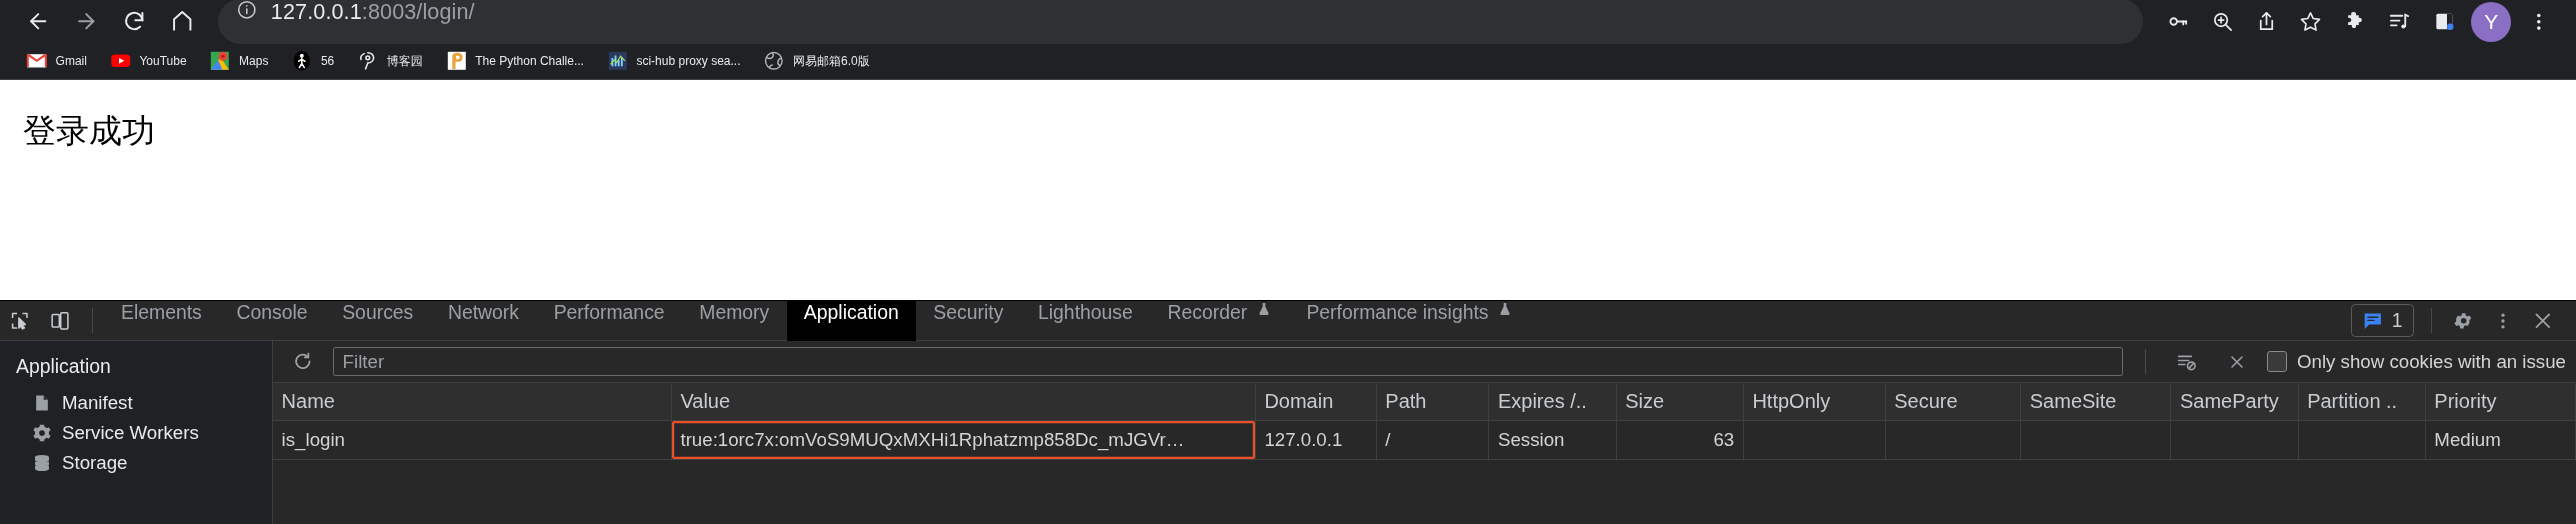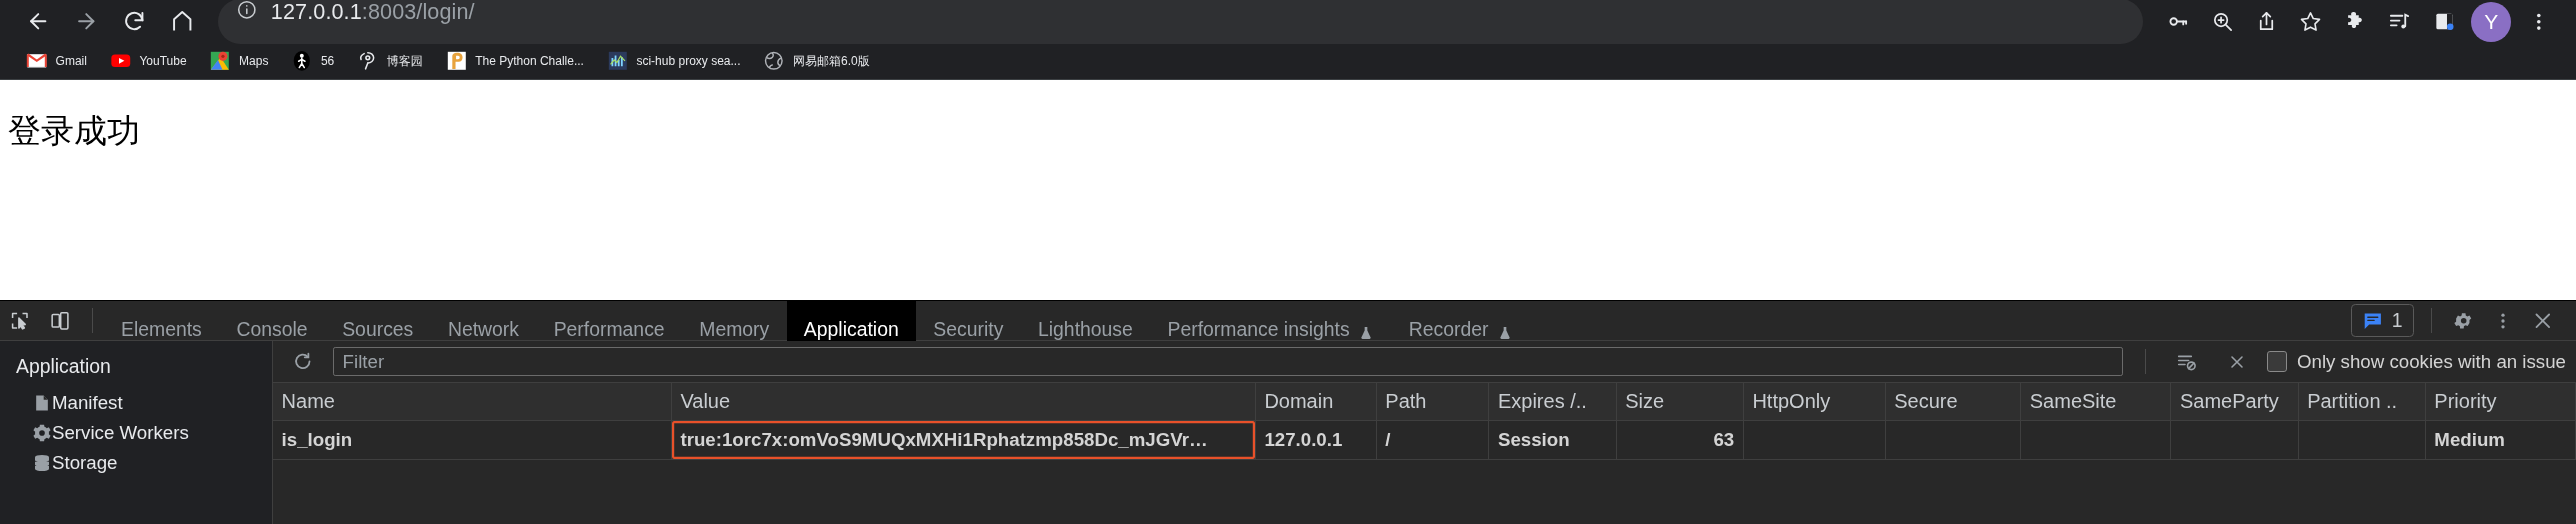--- a/index.html
+++ b/index.html
@@ -51,41 +51,41 @@
     border-bottom: 0.7px solid #3c4043;
   }
   .bookmark {
     display: flex; align-items: center; gap: 8px;
     padding: 5px 10px; border-radius: 4.3px; cursor: pointer;
     color: #e8eaed; font-size: 12px; white-space: nowrap; flex: none;
   }
   .bm-ico { width: 21.6px; height: 21.6px; flex: none; display: block; }
 
   
-  #page-viewport { background: #fff; height: 220px; padding: 29px 8px; }
+  #page-viewport { background: #fff; height: 220px; padding: 29px 23px; }
   #page-heading { font-family: "Liberation Serif", serif; font-size: 33px; color: #000; }
 
   
   #devtools {
     background: #282828; height: 224px; width: 100%;
     display: flex; flex-direction: column;
     border-top: 0.7px solid #000;
   }
 
   #dt-tabbar {
     height: 40px; display: flex; align-items: center;
     background: #282828; border-bottom: 0.7px solid #3f3f3f; flex: none;
   }
   .dt-icon-btn {
     width: 40px; height: 40px; display: flex; align-items: center;
     justify-content: center; cursor: pointer; flex: none;
   }
   .dt-sep { width: 0.7px; height: 24.5px; background: #4a4a4a; margin: 0 11.5px; flex: none; }
   .dt-tab {
-    height: 40px; padding: 0 17.3px; display: flex; align-items: flex-end;
+    height: 40px; padding: 0 17.3px; display: flex; align-items: flex-start;
     gap: 8.6px; font-size: 19.4px; color: #9aa0a6; cursor: pointer;
     white-space: nowrap; flex: none;
   }
   .dt-tab.active { background: #000; color: #fff; }
   #dt-tabbar-right { margin-left: auto; display: flex; align-items: center; padding-right: 13px; flex: none; }
   #issues-badge {
     display: flex; align-items: center; gap: 8.6px;
     border: 0.7px solid #5a5a5a; border-radius: 4.3px;
     padding: 3.6px 10px; margin-right: 5.8px; cursor: pointer;
   }
@@ -96,21 +96,21 @@
 
   #dt-sidebar {
     width: 273px; flex: none; background: #202124;
     border-right: 0.7px solid #3f3f3f; padding-top: 11.5px;
     overflow: hidden;
   }
   #sidebar-title {
     font-size: 19.4px; color: #e8eaed; padding: 2.9px 16px 10px;
   }
   .sb-item {
-    display: flex; align-items: center; 
+    display: flex; align-items: center; gap: 10px;
     padding: 4.3px 16px 4.3px 32px; font-size: 18.7px; color: #e8eaed;
     cursor: pointer; white-space: nowrap; height: 30px;
   }
   .sb-ico { width: 20px; height: 20px; flex: none; display: block; }
 
   #dt-main { flex: 1 1 auto; display: flex; flex-direction: column; min-width: 0; background: #282828; }
 
   #cookie-toolbar {
     height: 42px; display: flex; align-items: center;
     padding: 0 10px; gap: 10px; flex: none;
@@ -140,21 +140,20 @@
     background: #2f2f2f; color: #c9cdd1; font-size: 20px; font-weight: normal;
     text-align: left; padding: 7.2px 8.6px; height: 35px;
     border-right: 0.7px solid #3f3f3f; border-bottom: 0.7px solid #3f3f3f;
     white-space: nowrap; overflow: hidden; text-overflow: clip;
   }
   #cookie-table td {
     color: #d4d4d4; font-size: 18.7px; padding: 5.8px 8.6px; height: 39px;
     border-right: 0.7px solid #3f3f3f; border-bottom: 0.7px solid #3f3f3f;
     white-space: nowrap; overflow: hidden; text-overflow: ellipsis;
     background: #282828;
-    font-weight: bold;
   }
   td.num { text-align: right; }
   td.value-cell {
     position: relative;
     box-shadow: inset 0 0 0 2.2px #e8512a;
     border-radius: 2.2px;
   }
 </style>
 </head>
 <body>
@@ -371,27 +370,27 @@
     <div class="dt-tab active">
         <span>Application</span>
       </div>
     <div class="dt-tab">
         <span>Security</span>
       </div>
     <div class="dt-tab">
         <span>Lighthouse</span>
       </div>
     <div class="dt-tab">
-      <span>Performance insights</span>
+      <span>Recorder</span>
       <svg width="16" height="16" viewBox="0 0 24 24" fill="#9aa0a6">
           <path d="M10 3h4v5.2l4.4 9.4A2 2 0 0 1 16.6 21H7.4a2 2 0 0 1-1.8-3.4L10 8.2z"></path>
         </svg>
     </div>
     <div class="dt-tab">
-      <span>Recorder</span>
+      <span>Performance insights</span>
       <svg width="16" height="16" viewBox="0 0 24 24" fill="#9aa0a6">
           <path d="M10 3h4v5.2l4.4 9.4A2 2 0 0 1 16.6 21H7.4a2 2 0 0 1-1.8-3.4L10 8.2z"></path>
         </svg>
     </div>
 
     <div id="dt-tabbar-right">
       <div id="issues-badge">
         <svg width="21.6" height="21.6" viewBox="0 0 24 24" fill="#3b82f6">
             <path d="M3 4h18v12H8l-5 5z"></path>
             <path d="M6.5 8h11M6.5 11.5h7" stroke="#282828" stroke-width="1.6" stroke-linecap="round"></path>

